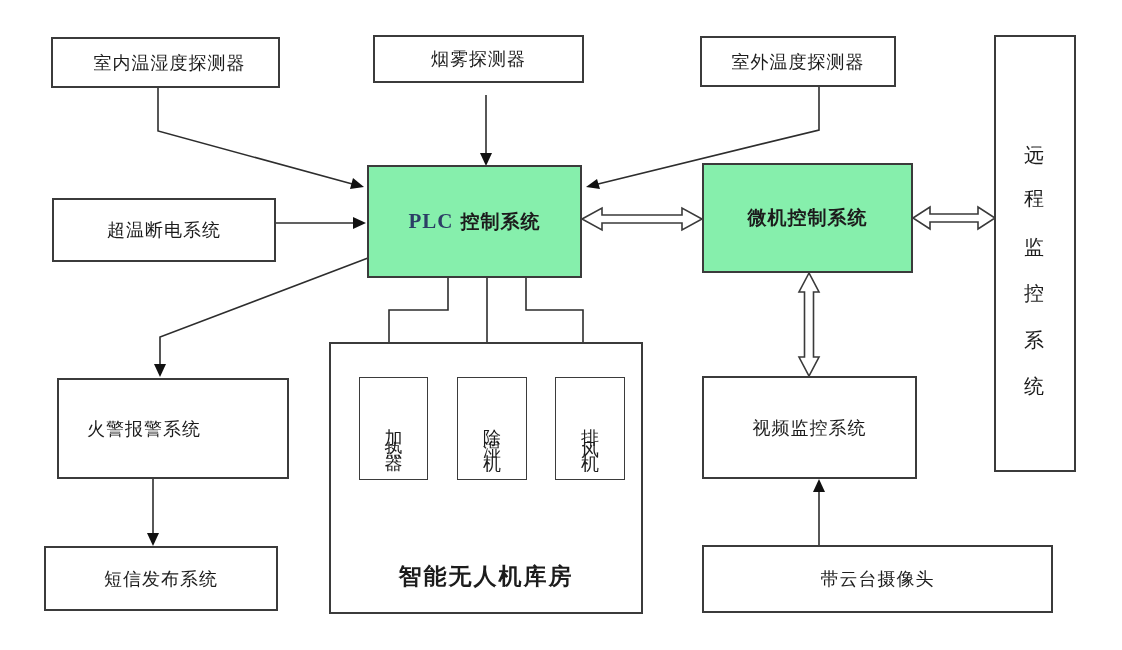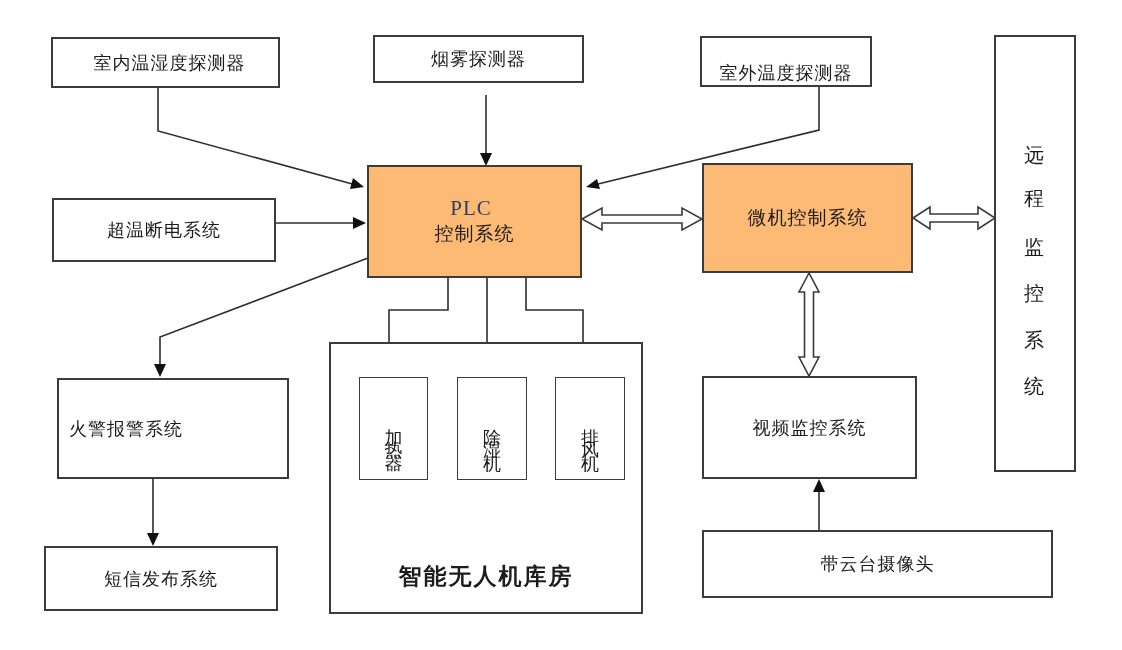--- a/index.html
+++ b/index.html
@@ -6,31 +6,31 @@
   #canvas{
     position:relative;width:1122px;height:650px;background:#ffffff;overflow:hidden;
     font-family:"Liberation Sans","DejaVu Sans",sans-serif;color:#1c1c1c;
   }
   #edges{position:absolute;left:0;top:0;width:1122px;height:650px;}
   .node{
     position:absolute;box-sizing:border-box;border:2px solid #3b3b3b;background:#ffffff;
     display:flex;align-items:center;justify-content:center;
     font-size:18px;letter-spacing:1px;white-space:nowrap;
   }
-  .node.gray{background:#fdba74;font-weight:normal;font-size:19px;flex-direction:column;}
+  .node.gray{background:#86efac;font-weight:bold;font-size:19px;}
   .node.thin{border-width:1.5px;}
   .vtext{
     writing-mode:vertical-rl;text-orientation:upright;white-space:normal;
     display:flex;align-items:center;justify-content:flex-start;
   }
   #node-remote-monitor{letter-spacing:46px;font-size:20px;padding-top:26px;justify-content:center;}
   .devbox{letter-spacing:13px;font-size:18px;padding-top:9px;justify-content:center;}
   #node-warehouse{align-items:flex-end;justify-content:center;}
   #warehouse-label{margin-bottom:20px;font-weight:bold;font-size:23px;letter-spacing:2px;}
-  #node-fire-alarm{justify-content:flex-start;padding-left:10px;}
+  #node-fire-alarm{justify-content:flex-start;padding-left:28px;}
   .plc-en{font-family:"Liberation Serif","DejaVu Serif",serif;color:#2c3e66;margin-right:7px;font-size:21px;}
 </style>
 </head>
 <body>
 
 <div id="canvas">
 
   <svg id="edges" viewBox="0 0 1122 650" fill="none" stroke="#2d2d2d" stroke-width="1.6">
 
     <g>
@@ -80,21 +80,21 @@
   </svg>
 
   <div class="node" id="node-indoor-sensor" style="left:51px;top:37px;width:229px;height:51px;padding-left:8px;">
       <span>室内温湿度探测器</span>
     </div>
 
   <div class="node" id="node-smoke-sensor" style="left:373px;top:35px;width:211px;height:48px;">
       <span>烟雾探测器</span>
     </div>
 
-  <div class="node" id="node-outdoor-sensor" style="left:700px;top:36px;width:172px;height:51px;align-items:flex-end;">
+  <div class="node" id="node-outdoor-sensor" style="left:700px;top:36px;width:196px;height:51px;">
       <span>室外温度探测器</span>
     </div>
 
   <div class="node" id="node-overtemp-cutoff" style="left:52px;top:198px;width:224px;height:64px;text-align:right;">
       <span>超温断电系统</span>
     </div>
 
   <div class="node gray" id="node-plc" style="left:367px;top:165px;width:215px;height:113px;">
     <span class="plc-en">PLC</span>
     <span>控制系统</span>
@@ -121,17 +121,17 @@
   <div class="node vtext devbox thin" id="node-heater" style="left:359px;top:377px;width:69px;height:103px;">加热器</div>
 
   <div class="node vtext devbox thin" id="node-dehumidifier" style="left:457px;top:377px;width:70px;height:103px;">除湿机</div>
 
   <div class="node vtext devbox thin" id="node-exhaust-fan" style="left:555px;top:377px;width:70px;height:103px;">排风机</div>
 
   <div class="node" id="node-video-monitor" style="left:702px;top:376px;width:215px;height:103px;">
       <span>视频监控系统</span>
     </div>
 
-  <div class="node" id="node-ptz-camera" style="left:702px;top:530px;width:351px;height:68px;">
+  <div class="node" id="node-ptz-camera" style="left:702px;top:545px;width:351px;height:68px;">
       <span>带云台摄像头</span>
     </div>
 
 </div>
 
 </body></html>

